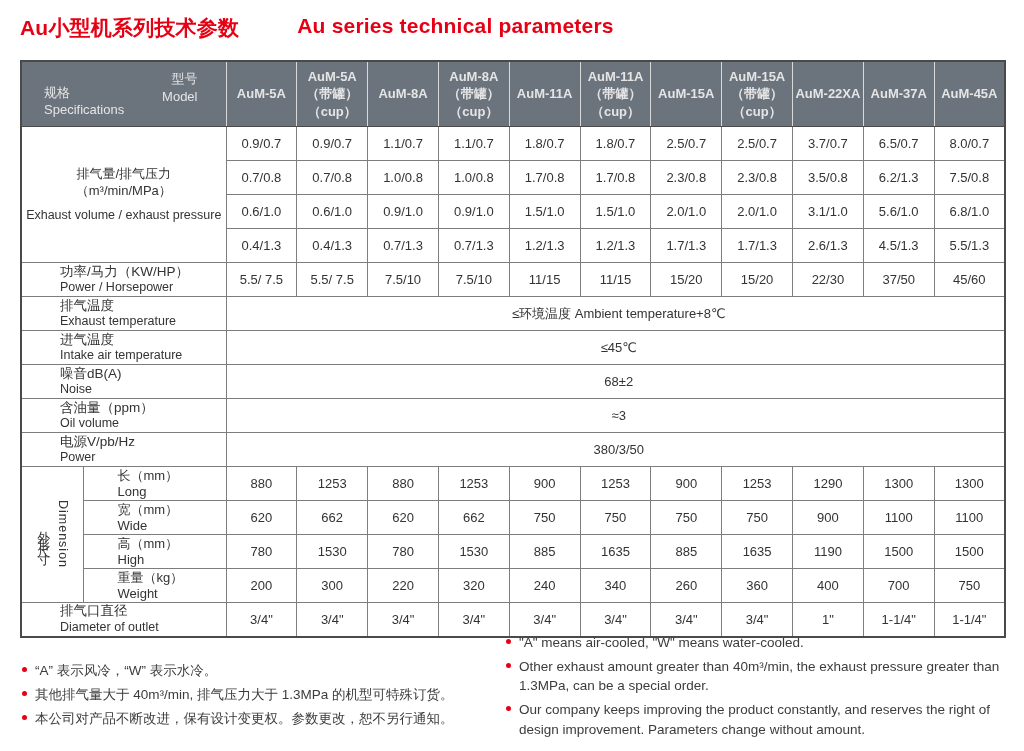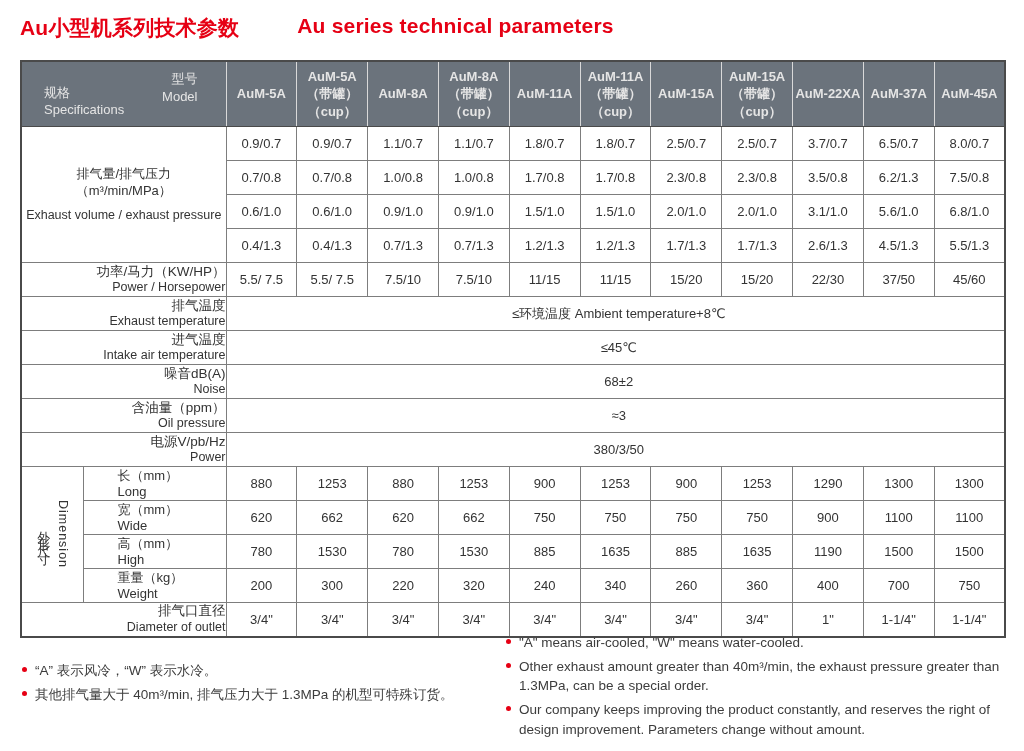--- a/index.html
+++ b/index.html
@@ -15,21 +15,21 @@
   .params thead th { background:#6b737c; color:#e5e5e5; font-weight:400; border:1px solid #d9d9d9; border-top:2px solid #4a4a4a; border-bottom:1px solid #4a4a4a; height:64px; }
   .params thead th:last-child { border-right:2px solid #4a4a4a; }
   .model-head { display:flex; flex-direction:column; justify-content:center; align-items:center; line-height:1.35;font-weight:bold; }
 
   th.corner { position:relative; background-color:#6b737c;
     background-image:linear-gradient(to bottom right, rgba(0,0,0,0) calc(50% - 1px), #d9d9d9 50%, rgba(0,0,0,0) calc(50% + 1px)); }
   .corner-model { position:absolute; top:8px; right:28px; text-align:right; line-height:1.35; }
   .corner-spec  { position:absolute; bottom:7px; left:22px; text-align:left; line-height:1.35; }
 
   .params tbody tr { height:34px; }
-  .params tbody td.lab { text-align:right; padding-left:38px; line-height:1.22; }
+  .params tbody td.lab { text-align:left; padding-left:38px; line-height:1.22; }
   .lab .zh { font-size:13.5px; }
   .lab .en { font-size:12.5px; color:#333; }
 
   td.exh-label { text-align:center; line-height:1.3; }
   .exh-label .unit { margin-bottom:7px; }
   .exh-label .en { font-size:12.5px; }
 
   td.dim-group { padding:0; }
   .dim-wrap { display:flex; flex-direction:row; justify-content:center; align-items:center; gap:4px; }
   .v-zh { writing-mode:vertical-rl; letter-spacing:7px; font-size:13px; }
@@ -255,21 +255,21 @@
       <tr>
         <td class="lab" colspan="2">
           <div class="zh">噪音dB(A)</div>
           <div class="en">Noise</div>
         </td>
         <td class="span-val" colspan="11">68±2</td>
       </tr>
       <tr>
         <td class="lab" colspan="2">
           <div class="zh">含油量（ppm）</div>
-          <div class="en">Oil pressure</div>
+          <div class="en">Oil volume</div>
         </td>
         <td class="span-val" colspan="11">≈3</td>
       </tr>
       <tr>
         <td class="lab" colspan="2">
           <div class="zh">电源V/pb/Hz</div>
           <div class="en">Power</div>
         </td>
         <td class="span-val" colspan="11">380/3/50</td>
       </tr>
@@ -371,20 +371,24 @@
 
   <div class="footnotes foot-left">
     <div class="fn">
         <span class="bullet"></span>
         <span>“A” 表示风冷，“W” 表示水冷。</span>
       </div>
     <div class="fn">
         <span class="bullet"></span>
         <span>其他排气量大于 40m³/min, 排气压力大于 1.3MPa 的机型可特殊订货。</span>
       </div>
+    <div class="fn">
+        <span class="bullet"></span>
+        <span>本公司对产品不断改进，保有设计变更权。参数更改，恕不另行通知。</span>
+      </div>
   </div>
 
   <div class="footnotes foot-right">
     <div class="fn">
         <span class="bullet"></span>
         <span>"A" means air-cooled, "W" means water-cooled.</span>
       </div>
     <div class="fn">
         <span class="bullet"></span>
         <span>Other exhaust amount greater than 40m³/min, the exhaust pressure greater than 1.3MPa, can be a special order.</span>

